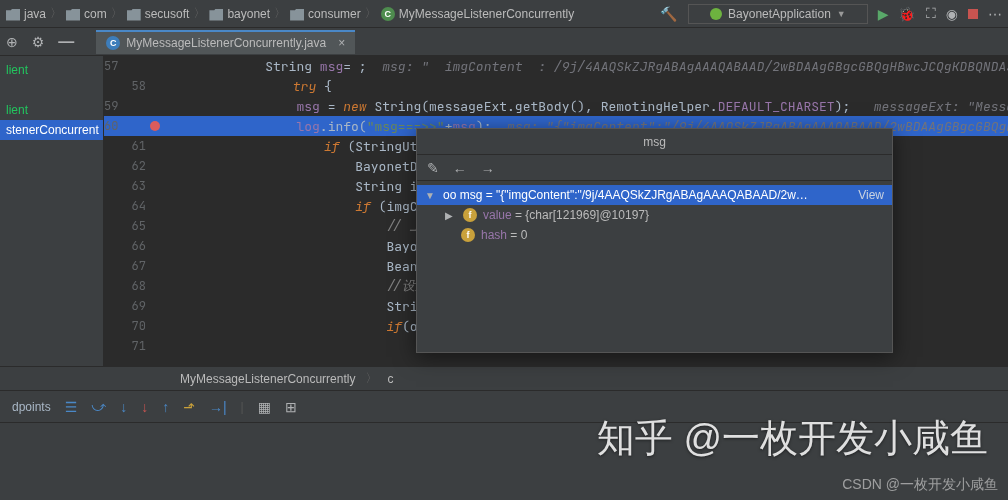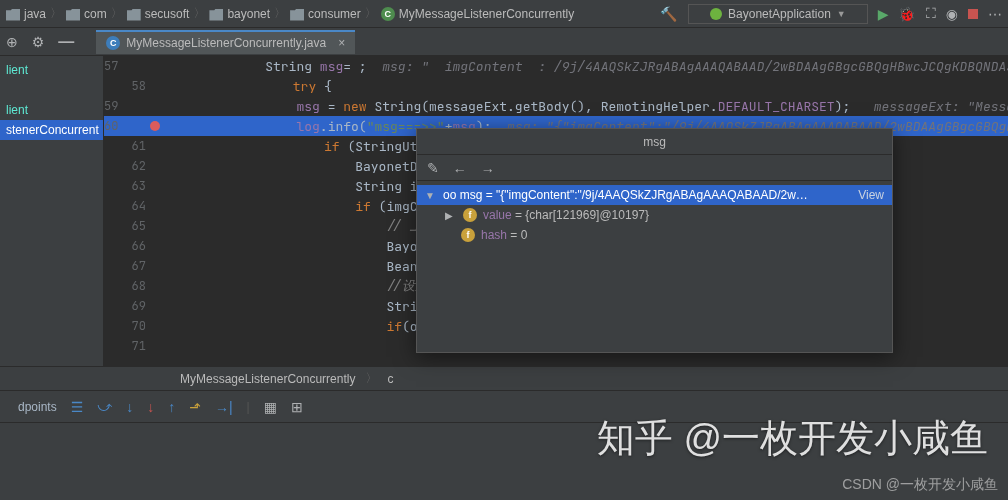--- a/index.html
+++ b/index.html
@@ -19,38 +19,38 @@
 .tbicon { color: #afb1b3; font-size: 14px; }
 .stop-icon { width: 10px; height: 10px; background: #c75450; display: inline-block; }
 .tool-strip { height: 28px; background: #3c3f41; display: flex; align-items: center; padding: 0 6px; gap: 14px; border-bottom: 1px solid #2b2b2b; }
 .gear { color: #afb1b3; font-size: 14px; }
 .min-btn { color: #afb1b3; font-size: 16px; font-weight: bold; }
 .tabs { display: flex; margin-left: 8px; }
 .tab { background: #515658; padding: 4px 10px; display: flex; align-items: center; gap: 6px; color: #bbb; border-top: 2px solid #4a88c7; }
 .tab-close { color: #afb1b3; margin-left: 6px; }
 .main { display: flex; height: 310px; }
 .sidebar { width: 104px; background: #3c3f41; border-right: 1px solid #2b2b2b; padding-top: 4px; }
-.side-item { padding: 3px 6px; color: #5eead4; white-space: nowrap; overflow: hidden; }
+.side-item { padding: 3px 6px; color: #22c55e; white-space: nowrap; overflow: hidden; }
 .side-item.sel { background: #2f65ca; color: #fff; }
 .editor { flex: 1; background: #2b2b2b; font-family: "JetBrains Mono", Consolas, monospace; font-size: 13px; position: relative; overflow: hidden; }
 .line { display: flex; height: 20px; align-items: center; }
 .lnum { width: 60px; text-align: right; padding-right: 18px; color: #606366; font-size: 12px; }
 .lcode { flex: 1; white-space: pre; padding-left: 4px; }
 .line.exec { background: #2f65ca; }
 .bp-dot { position: absolute; left: 46px; width: 10px; height: 10px; background: #db5c5c; border-radius: 50%; }
 .line.exec .bp-dot { background: #db5c5c; }
-.kw { color: #cc7832; }
+.kw { color: #cc7832; font-style: italic; }
 .str { color: #6a8759; }
 .fld { color: #9876aa; }
 .mth { color: #ffc66d; }
 .cmt { color: #808080; font-style: italic; }
 .param { color: #72737a; font-style: italic; }
 .crumb-bar { height: 24px; background: #3c3f41; border-top: 1px solid #2b2b2b; display: flex; align-items: center; padding-left: 180px; color: #bbb; gap: 6px; }
 .debug-panel { height: 110px; background: #3c3f41; border-top: 1px solid #2b2b2b; }
-.debug-toolbar { height: 32px; display: flex; align-items: center; gap: 14px; padding: 0 18px; border-bottom: 1px solid #2b2b2b; }
+.debug-toolbar { height: 32px; display: flex; align-items: center; gap: 14px; padding: 0 12px; border-bottom: 1px solid #2b2b2b; }
 .dbtn { color: #4a88c7; font-size: 14px; }
 .dbtn.gray { color: #afb1b3; }
 .popup { position: absolute; left: 416px; top: 128px; width: 477px; height: 225px; background: #3c3f41; border: 1px solid #555; box-shadow: 0 4px 20px rgba(0,0,0,0.5); z-index: 10; }
 .popup-title { height: 26px; display: flex; align-items: center; justify-content: center; color: #bbb; border-bottom: 1px solid #2b2b2b; }
 .popup-toolbar { height: 26px; display: flex; align-items: center; gap: 14px; padding: 0 10px; border-bottom: 1px solid #2b2b2b; }
 .popup-body { padding: 4px 0; }
 .var-row { padding: 3px 8px; display: flex; align-items: center; gap: 6px; }
 .var-row.sel { background: #2f65ca; color: #fff; }
 .disclosure { color: #afb1b3; font-size: 10px; width: 12px; }
 .var-icon { width: 14px; height: 14px; border-radius: 50%; display: inline-flex; align-items: center; justify-content: center; font-size: 9px; font-weight: bold; color: #fff; }

